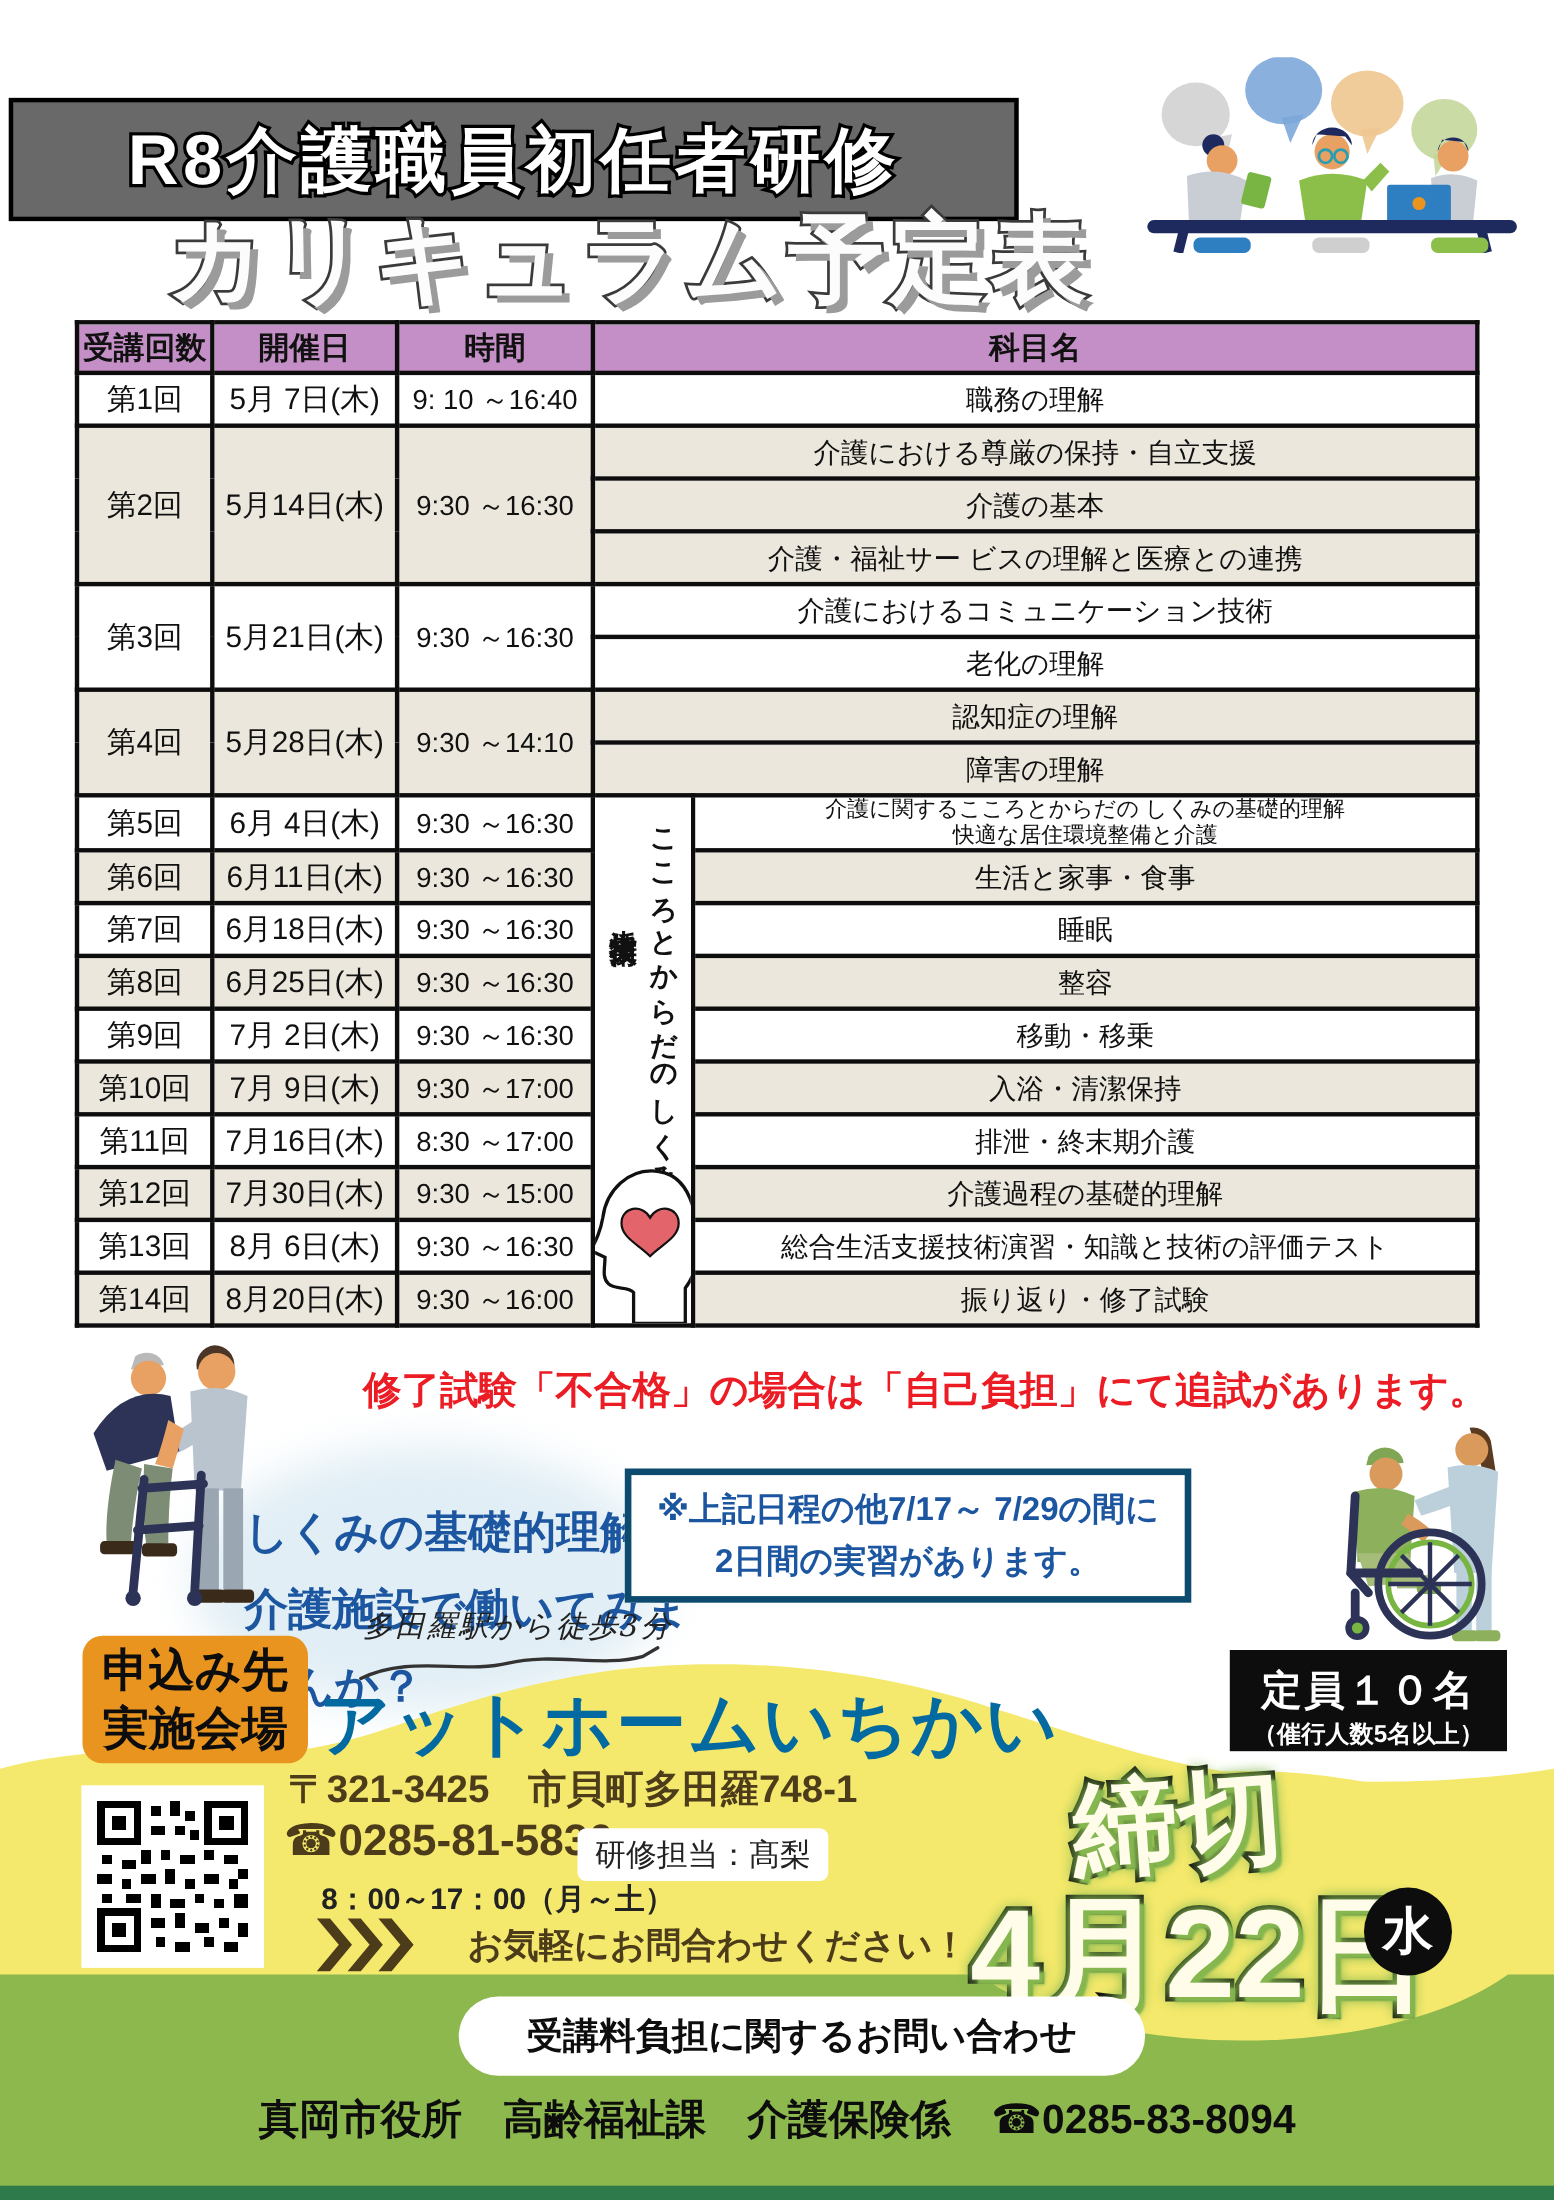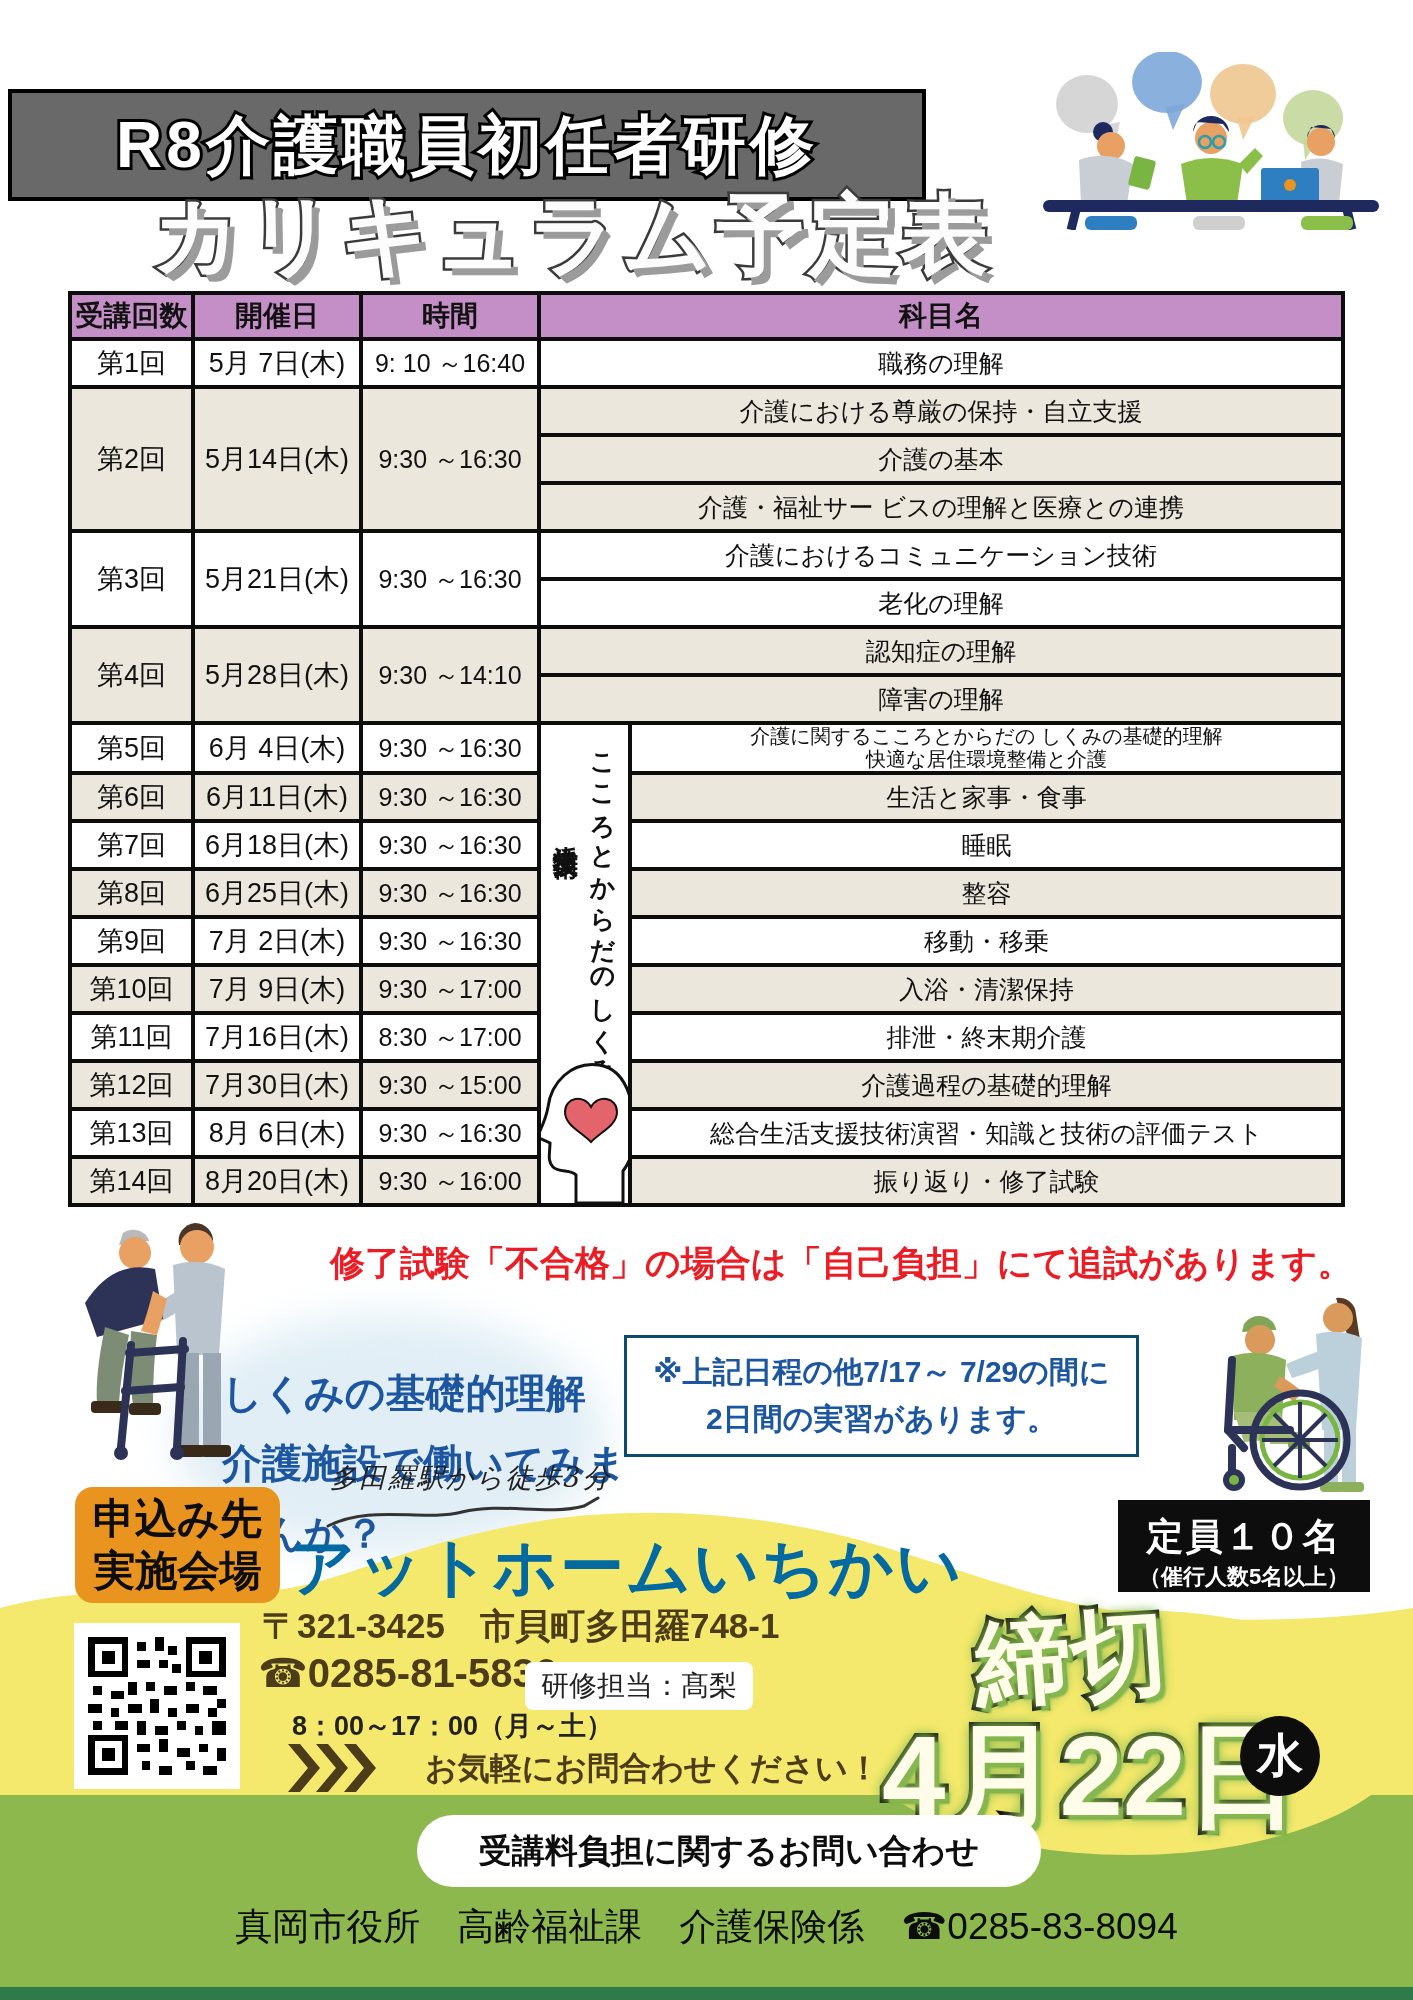--- a/index.html
+++ b/index.html
@@ -60,22 +60,22 @@
   }
   .promo-blob {
     position:absolute; left:175px; top:1315px; width:430px; height:240px;
     background:#e1eef5; border-radius:50%; filter:blur(20px);
   }
   .promo {
     position:absolute; left:222px; top:1358px;
     font-size:40px; font-weight:800; color:#1c56a0; line-height:1.75; white-space:nowrap;
   }
   .practicum {
-    position:absolute; left:624px; top:1335px; width:515px; height:122px;
-    background:#fff; border:3px solid #0c4a6e;
+    position:absolute; left:568px; top:1335px; width:515px; height:122px;
+    background:#fff; border:6px solid #0c4a6e;
     display:flex; flex-direction:column; align-items:center; justify-content:center; gap:6px;
   }
   .practicum div { font-size:30px; font-weight:800; color:#1c56a0; white-space:nowrap; }
 
   .walker-illo    { position:absolute; left:35px;  top:1195px; }
   .wheelchair-illo{ position:absolute; left:1140px; top:1280px; }
 
   
   .yellow-main { position:absolute; left:0; top:1458px; }
   .yellow-blob-right {
@@ -150,21 +150,21 @@
   .footer { position:absolute; left:0; top:1795px; width:1413px; height:205px; background:#8db84d; }
   .footer-strip { position:absolute; left:0; bottom:0; width:100%; height:13px; background:#2f7a4a; }
   .footer-pill {
     position:absolute; left:417px; top:1815px; width:624px; height:72px;
     background:#fff; border-radius:36px; z-index:6;
     display:flex; align-items:center; justify-content:center;
     font-size:33px; font-weight:800; color:#0d0d0d; white-space:nowrap;
   }
   .footer-contact {
     position:absolute; left:0; top:1902px; width:1413px; z-index:6;
-    text-align:center; font-size:37px; font-weight:400; color:#0d0d0d; white-space:nowrap;
+    text-align:center; font-size:37px; font-weight:700; color:#0d0d0d; white-space:nowrap;
   }
 </style>
 </head>
 <body>
 
 <div class="page">
 
   <div class="banner">
     <div class="banner-title">R8介護職員初任者研修</div>
   </div>

